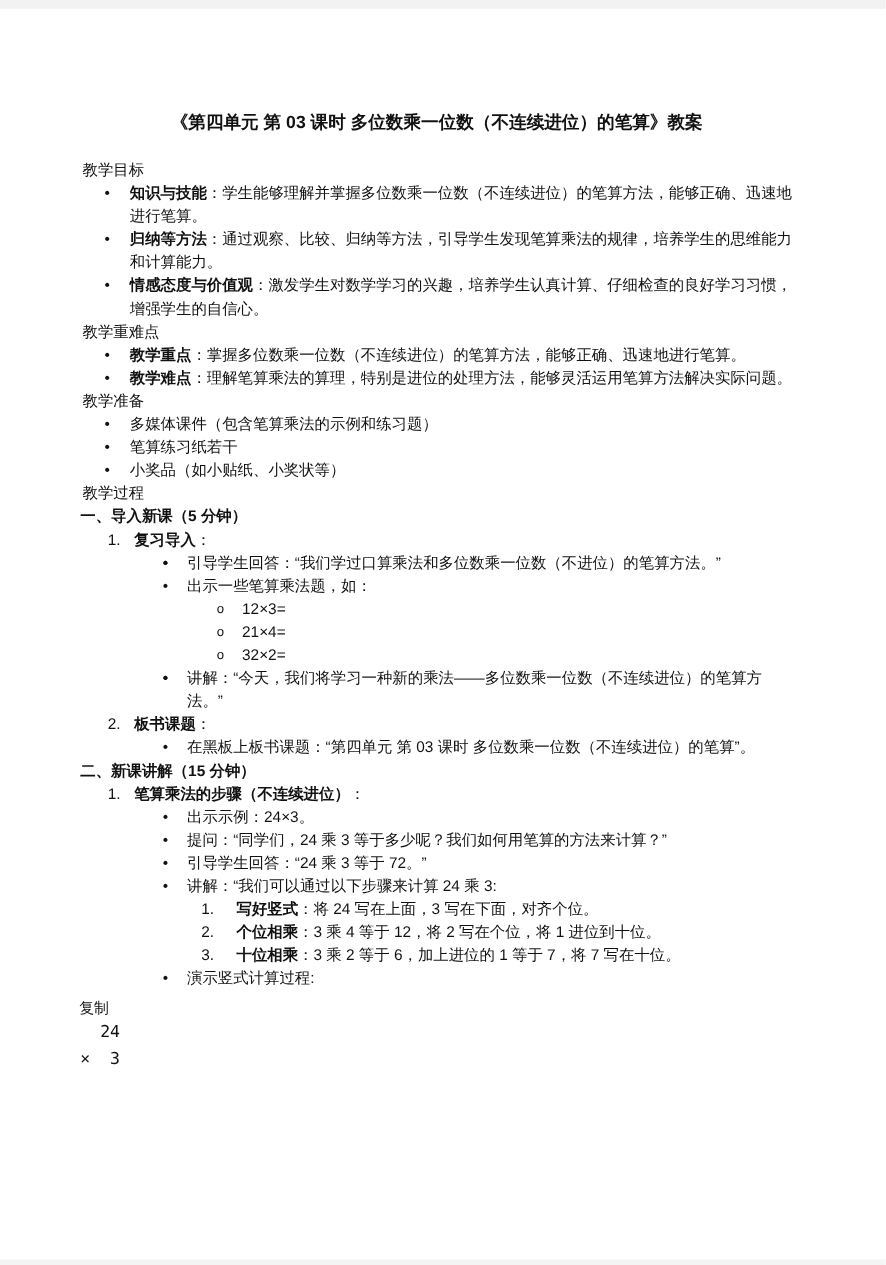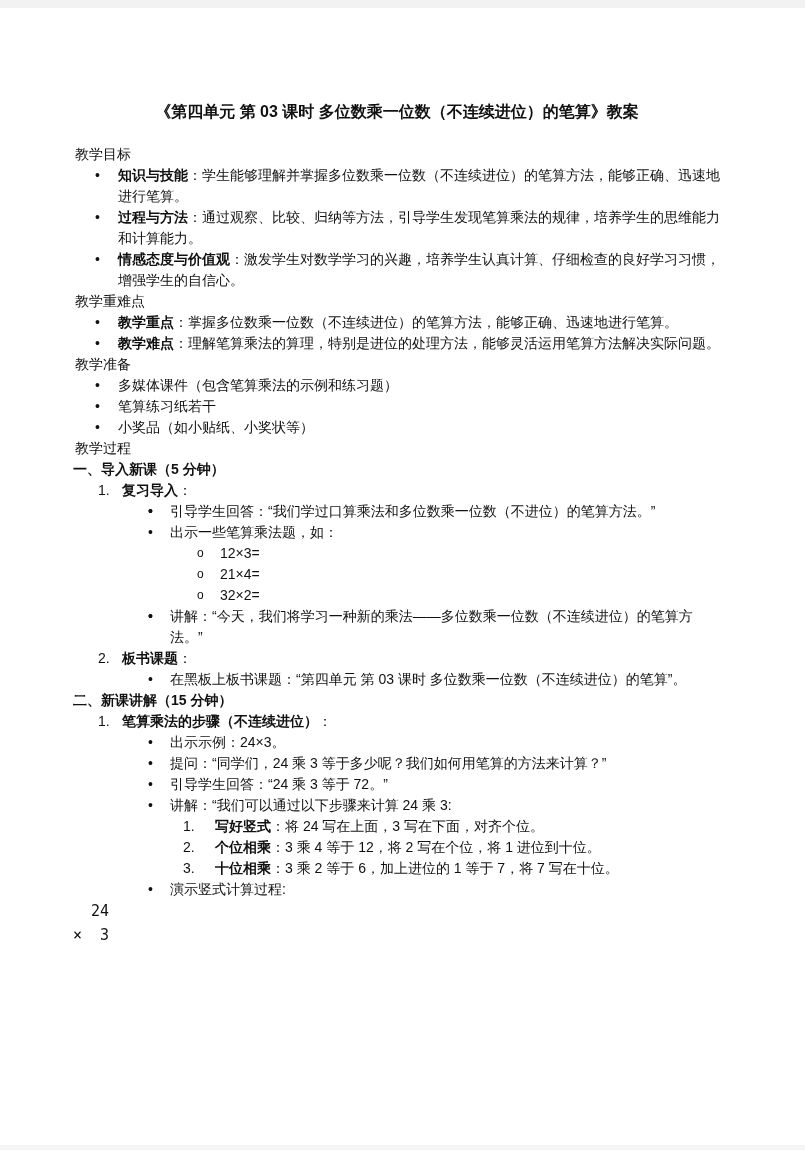--- a/index.html
+++ b/index.html
@@ -47,21 +47,21 @@
 
   <div class="title">《第四单元 第 03 课时 多位数乘一位数（不连续进位）的笔算》教案</div>
 
   <div class="h">教学目标</div>
   <div class="li b1">
     <span class="mk">•</span>
     <span class="bl">知识与技能</span><span>：学生能够理解并掌握多位数乘一位数（不连续进位）的笔算方法，能够正确、迅速地进行笔算。</span>
   </div>
   <div class="li b1">
     <span class="mk">•</span>
-    <span class="bl">过程与方法</span><span>：通过观察、比较、归纳等方法，引导学生发现笔算乘法的规律，培养学生的思维能力和计算能力。</span>
+    <span class="bl">归纳等方法</span><span>：通过观察、比较、归纳等方法，引导学生发现笔算乘法的规律，培养学生的思维能力和计算能力。</span>
   </div>
   <div class="li b1">
     <span class="mk">•</span>
     <span class="bl">情感态度与价值观</span><span>：激发学生对数学学习的兴趣，培养学生认真计算、仔细检查的良好学习习惯，增强学生的自信心。</span>
   </div>
 
   <div class="h">教学重难点</div>
   <div class="li b1">
     <span class="mk">•</span>
     <span class="bl">教学重点</span><span>：掌握多位数乘一位数（不连续进位）的笔算方法，能够正确、迅速地进行笔算。</span>
@@ -171,18 +171,19 @@
   <div class="li n2">
     <span class="mk">3.</span>
     <span class="bl">十位相乘</span><span>：3 乘 2 等于 6，加上进位的 1 等于 7，将 7 写在十位。</span>
   </div>
 
   <div class="li b2">
     <span class="mk">•</span>
     <span>演示竖式计算过程:</span>
   </div>
 
+  <div class="copy-label">复制</div>
   <div class="code">
     <div class="code-line">  24</div>
     <div class="code-line">×  3</div>
   </div>
 
 </div>
 
 </body></html>

